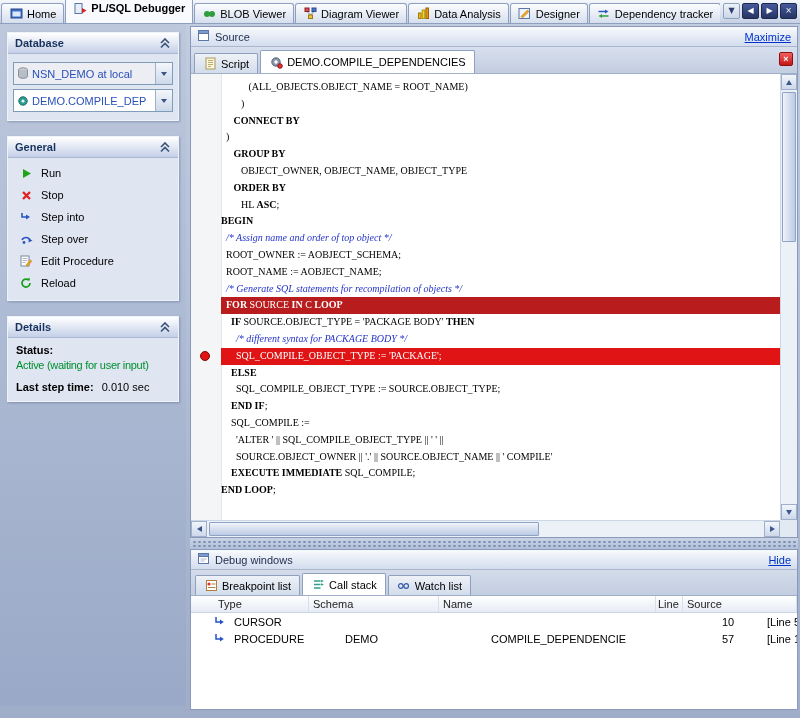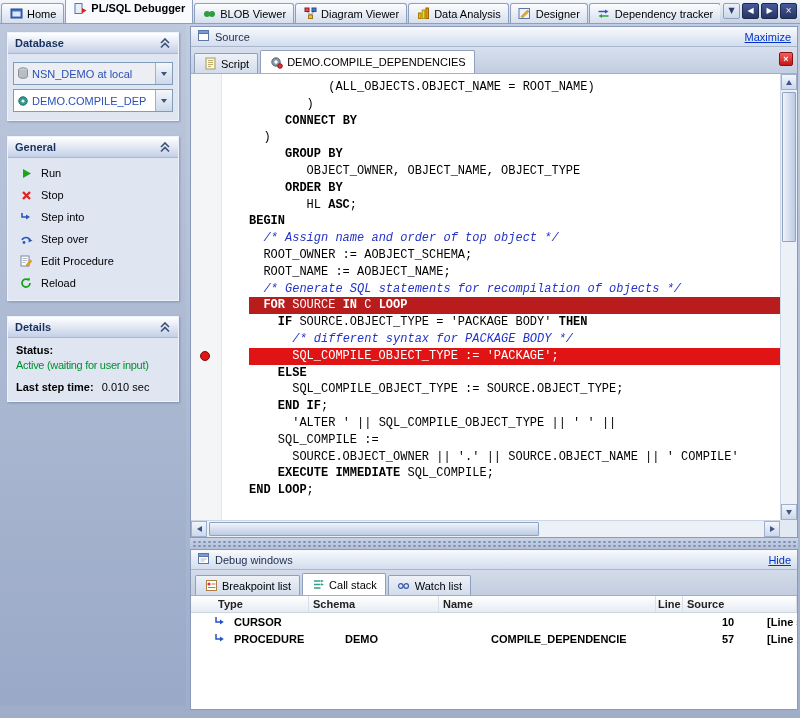--- a/index.html
+++ b/index.html
@@ -46,21 +46,21 @@
   .stab.active {background:#fff; height:23px;}
   .closebtn {position:absolute; right:4px; top:5px; width:14px; height:14px; background:linear-gradient(#f26060,#c51616); border:1px solid #8d1010; color:#fff; font-size:9px; font-weight:bold; line-height:1; display:flex; align-items:center; justify-content:center; border-radius:2px; cursor:pointer;}
 
   
   .editor {position:relative; background:#fff; height:464px; flex:none; border-top:1px solid #9fb0c8;}
   .code {position:absolute; left:0; top:0; right:17px; bottom:17px; overflow:hidden; padding-top:5px;}
   .code::before {content:""; position:absolute; left:0; top:0; bottom:0; width:30px; background:#f4f5f7; border-right:1px solid #e4e6ea;}
   .code-line {display:flex; height:16.8px; align-items:stretch; position:relative;}
   .gut {width:30px; flex:none; position:relative;}
   .bp-dot {position:absolute; left:9px; top:3px; width:10px; height:10px; border-radius:50%; background:#E01414; border:1px solid #7d0b0b;}
-  .txt {flex:1; white-space:pre; font-family:Liberation Mono, monospace; font-size:12px; line-height:16.8px; color:#000;margin-left:28px;}
+  .txt {flex:1; white-space:pre; font-family:Liberation Serif, serif; font-size:10px; line-height:16.8px; color:#000;}
   .tok-k {font-weight:bold;}
   .tok-c {color:#2433c8; font-style:italic;}
   .tok-s {color:#000;}
   .code-line.current .txt {background:#b91c1c;}
   .code-line.current .txt span {color:#fff;}
   .code-line.breakpoint .txt {background:#E01414;}
   .code-line.breakpoint .txt span {color:#fff;}
 
   
   .vscroll {position:absolute; top:0; right:0; bottom:17px; width:17px; background:#ecf1f8; border-left:1px solid #ccd6e6;}
@@ -80,21 +80,21 @@
 
   
   .splitter {height:11px; flex:none; position:relative; background:linear-gradient(#c9d3e5,#b2c0d8); cursor:row-resize;}
   .splitter::after {content:""; position:absolute; left:2px; right:2px; top:2px; height:7px; background-image:radial-gradient(circle,#7e90b4 1px,transparent 1.4px); background-size:5px 4px;}
 
   
   .dbg-frame {border:1px solid #8899bb; display:flex; flex-direction:column; flex:1; background:#c9d3e5; min-height:0;}
   .dbg-tabs {height:25px; background:linear-gradient(#d4dcea,#c2cde0); display:flex; align-items:flex-end; padding:3px 4px 0 4px;}
   .dtab {display:flex; align-items:center; gap:4px; height:20px; padding:0 8px; border:1px solid #8fa0bf; border-bottom:none; border-radius:2px 2px 0 0; background:linear-gradient(#eef2f8,#d2dceb); margin-right:2px; white-space:nowrap;}
   .dtab.active {background:#fff; height:22px;}
-  .dbg-table {flex:1; background:#fff; display:flex; flex-direction:column; overflow:hidden; border-top:1px solid #9fb0c8;font-weight:bold;}
+  .dbg-table {flex:1; background:#fff; display:flex; flex-direction:column; overflow:hidden; border-top:1px solid #9fb0c8;}
   .thead {display:flex; height:17px; background:linear-gradient(#ffffff,#e6ebf4); border-bottom:1px solid #ccd4e0; flex:none;}
   .th {padding:2px 4px; border-right:1px solid #d9dfe9; color:#222; overflow:hidden; white-space:nowrap;}
   .td {padding:0 4px; white-space:pre; overflow:hidden; display:flex; align-items:center;margin-left:16px;}
   .c-type {width:118px; flex:none;}
   .th.c-type {padding-left:27px;}
   .td.c-type {padding-left:27px; position:relative;}
   .c-schema {width:130px; flex:none;}
   .c-name {width:217px; flex:none;}
   .c-line {width:27px; flex:none; padding-left:2px; padding-right:1px;}
   .c-source {flex:1;}
@@ -429,25 +429,25 @@
             <div class="code-line">
               <span class="gut"></span>
               <span class="txt"><span class="tok-p">      SQL_COMPILE_OBJECT_TYPE := SOURCE.OBJECT_TYPE;</span></span>
             </div>
             <div class="code-line">
               <span class="gut"></span>
               <span class="txt"><span class="tok-p">    </span><span class="tok-k">END IF</span><span class="tok-p">;</span></span>
             </div>
             <div class="code-line">
               <span class="gut"></span>
+              <span class="txt"><span class="tok-p">    SQL_COMPILE :=</span></span>
+            </div>
+            <div class="code-line">
+              <span class="gut"></span>
               <span class="txt"><span class="tok-p">      </span><span class="tok-s">'ALTER '</span><span class="tok-p"> || SQL_COMPILE_OBJECT_TYPE || </span><span class="tok-s">' '</span><span class="tok-p"> ||</span></span>
-            </div>
-            <div class="code-line">
-              <span class="gut"></span>
-              <span class="txt"><span class="tok-p">    SQL_COMPILE :=</span></span>
             </div>
             <div class="code-line">
               <span class="gut"></span>
               <span class="txt"><span class="tok-p">      SOURCE.OBJECT_OWNER || </span><span class="tok-s">'.'</span><span class="tok-p"> || SOURCE.OBJECT_NAME || </span><span class="tok-s">' COMPILE'</span></span>
             </div>
             <div class="code-line">
               <span class="gut"></span>
               <span class="txt"><span class="tok-p">    </span><span class="tok-k">EXECUTE IMMEDIATE</span><span class="tok-p"> SQL_COMPILE;</span></span>
             </div>
             <div class="code-line">

